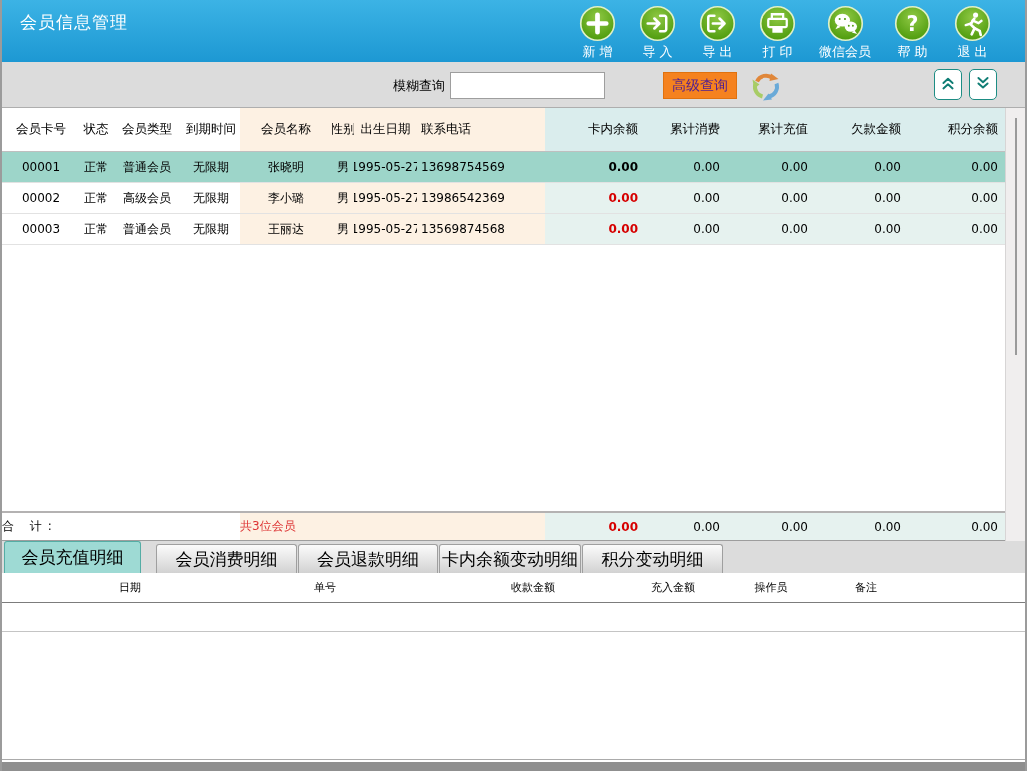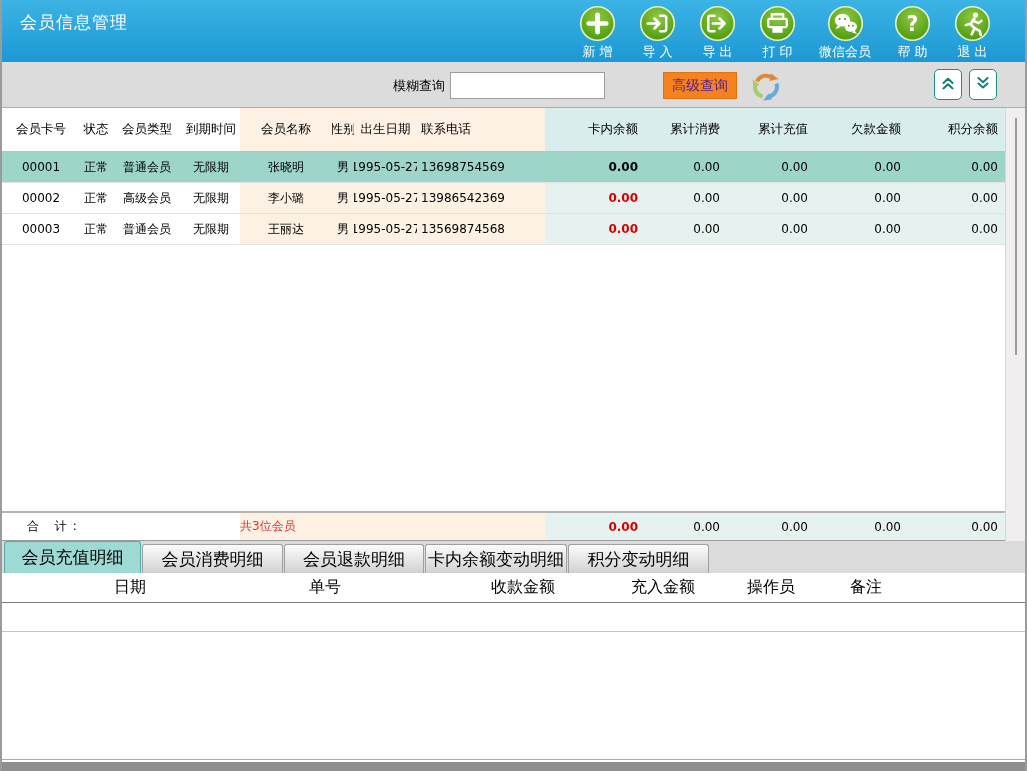--- a/index.html
+++ b/index.html
@@ -46,38 +46,38 @@
   .bg-white { background:#fff; }
   .bg-peach { background:#fdf1e3; }
   .bg-cyanh { background:#daeded; }
   .bg-cyan  { background:#e6f2ef; }
   .drow.selected .cell { background:#9dd5c9; }
   .v-bold { font-weight:bold; }
   .v-red  { color:#d60000; font-weight:bold; }
   .filler1 { flex:1 1 auto; background:#fff; }
 
   .sumrow { height:30px; font-size:12px; border-top:2px solid #b4b2b2; border-bottom:1px solid #9d9d9d; }
-  .sum-label { grid-column:1/5; background:#fff; display:flex; align-items:center; padding-left:25px; letter-spacing:6px; }
+  .sum-label { grid-column:1/5; background:#fff; display:flex; align-items:center; letter-spacing:6px; }
   .sum-count { grid-column:5/9; background:#fdf1e3; display:flex; align-items:center; color:#d33; }
 
   
   .tabbar { height:32px; flex:0 0 32px; background:#dcdcdc; display:flex; align-items:flex-end; }
   .tab { height:29px; display:flex; align-items:center; justify-content:center; font-size:17px;
          background:linear-gradient(#fbfbfb,#d2d2d2); border:1px solid #9f9f9f; border-bottom:none;
          border-radius:3px 3px 0 0; cursor:pointer; margin-right:1px; }
   .tab.active { height:32px; background:#9edad4; border:1px solid #55ada5; border-bottom:none; }
   .tab:nth-child(1){ width:137px; margin-left:2px; }
-  .tab:nth-child(2){ width:141px; }
+  .tab:nth-child(2){ width:141px;margin-left:14px; }
   .tab:nth-child(3){ width:140px; }
   .tab:nth-child(4){ width:142px; }
   .tab:nth-child(5){ width:141px; }
 
   
   .dgrid { display:grid; grid-template-columns:256px 134px 170px 140px 138px 52px 133px; }
-  .dhead { height:30px; flex:0 0 30px; background:#fff; font-size:16px; border-bottom:1px solid #7c7c7c; }
+  .dhead { height:30px; flex:0 0 30px; background:#fff; font-size:11px; border-bottom:1px solid #7c7c7c; }
   .dhead .cell { background:#fff; }
   .dempty { height:29px; flex:0 0 29px; background:#fff; border-bottom:1px solid #c4c4c4; }
   .filler2 { flex:1 1 auto; background:#fff; }
 
   
   .bottom-edge { flex:0 0 12px; background:#fff; border-top:1px solid #ababab; display:flex; flex-direction:column; }
   .bottom-bar { margin-top:2px; height:9px; background:#8f8f8f; }
 </style>
 </head>
 <body>

